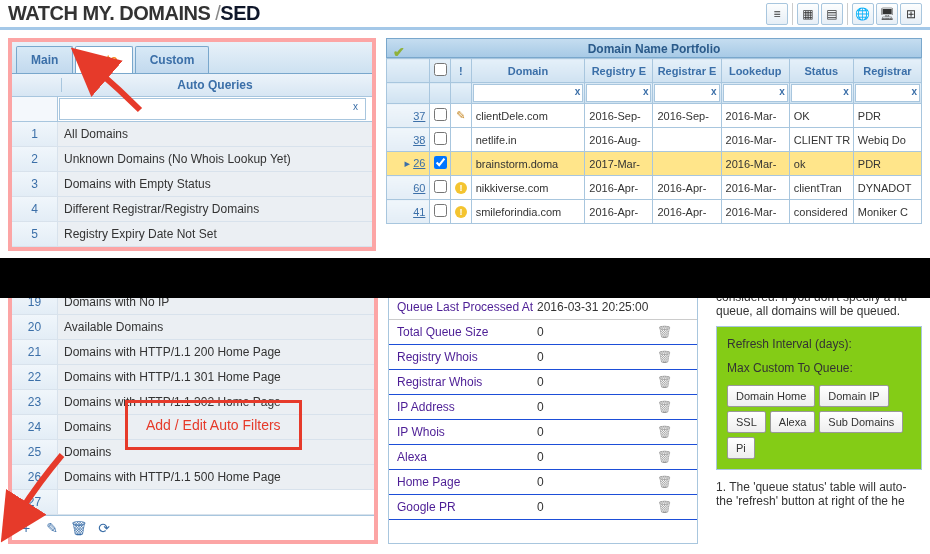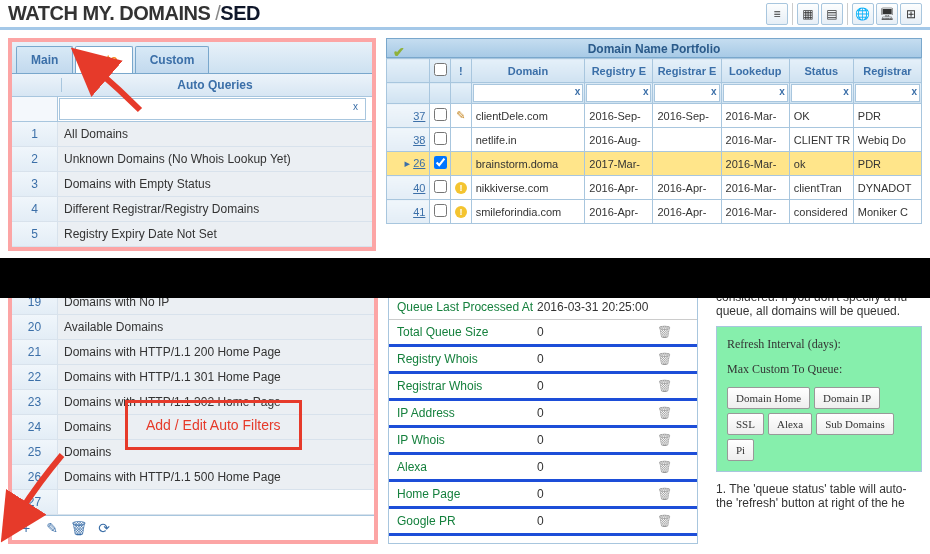--- a/index.html
+++ b/index.html
@@ -42,26 +42,26 @@
 tr.sel td { background: #ffe58a !important; }
 tr.sel td.rn { background: #ffe58a !important; }
 tr.sel .rowptr { color: #3b6fa8; }
 .warn-ico { display: inline-block; width: 12px; height: 12px; border-radius: 50%; background: #f4c430; color: #fff; font-size: 9px; text-align: center; line-height: 12px; font-weight: bold; }
 .edit-ico { color: #c78a2a; }
 .tear { position: absolute; left: 0; right: 0; height: 40px; background: #000; z-index: 5; top: 258px; }
 .tear svg { width: 100%; height: 100%; }
 .bottom { position: absolute; left: 0; right: 0; top: 290px; padding: 0 8px; display: flex; gap: 10px; }
 .bottom .left-panel { width: 370px; }
 .bot-mid { width: 310px; border: 1px solid #a8c6de; background: #fff; padding: 4px 0; }
-.q-row { display: flex; align-items: center; padding: 5px 8px; border-bottom: 3px solid #1d4ed8; }
-.q-row .ql { width: 140px; color: #15803d; }
+.q-row { display: flex; align-items: center; padding: 5px 8px; border-bottom: 1px solid #1d4ed8; }
+.q-row .ql { width: 140px; color: #4c1d95; }
 .q-row .qv { width: 120px; }
 .q-row .trash { color: #999; cursor: pointer; }
 .bot-right { flex: 1; font-size: 12px; padding-left: 8px; }
-.opt-box { border: 1px solid #a8c6de; background: #86efac; padding: 10px; margin-top: 8px; font-family: Liberation Serif, serif; }
+.opt-box { border: 1px solid #a8c6de; background: #84cc16; padding: 10px; margin-top: 8px; }
 .opt-box .lbl { color: #333; margin-bottom: 10px; }
 .btns { display: flex; flex-wrap: wrap; gap: 4px; }
 .btn { border: 1px solid #999; background: linear-gradient(#fff,#eee); padding: 4px 8px; border-radius: 2px; cursor: pointer; font-size: 11px; }
 .annot-box { position: absolute; border: 3px solid #e63a2a; color: #e63a2a; font-size: 14px; padding: 14px 18px; z-index: 20; background: rgba(255,255,255,0); }
 .arrow { position: absolute; z-index: 20; }
 .arrow svg { overflow: visible; }
 </style>
 </head>
 <body>
 
@@ -192,21 +192,21 @@
             <td style="text-align:center"><input type="checkbox" checked="" style=""></td>
             <td style="text-align:center"></td>
             <td>brainstorm.doma</td>
             <td>2017-Mar-</td>
             <td></td>
             <td>2016-Mar-</td>
             <td>ok</td>
             <td>PDR</td>
           </tr>
           <tr>
-            <td class="rn"><u>40</u></td>
+            <td class="rn"><u>60</u></td>
             <td style="text-align:center"><input type="checkbox" style=""></td>
             <td style="text-align:center"><span class="warn-ico">!</span></td>
             <td>nikkiverse.com</td>
             <td>2016-Apr-</td>
             <td>2016-Apr-</td>
             <td>2016-Mar-</td>
             <td>clientTran</td>
             <td>DYNADOT</td>
           </tr>
           <tr>

